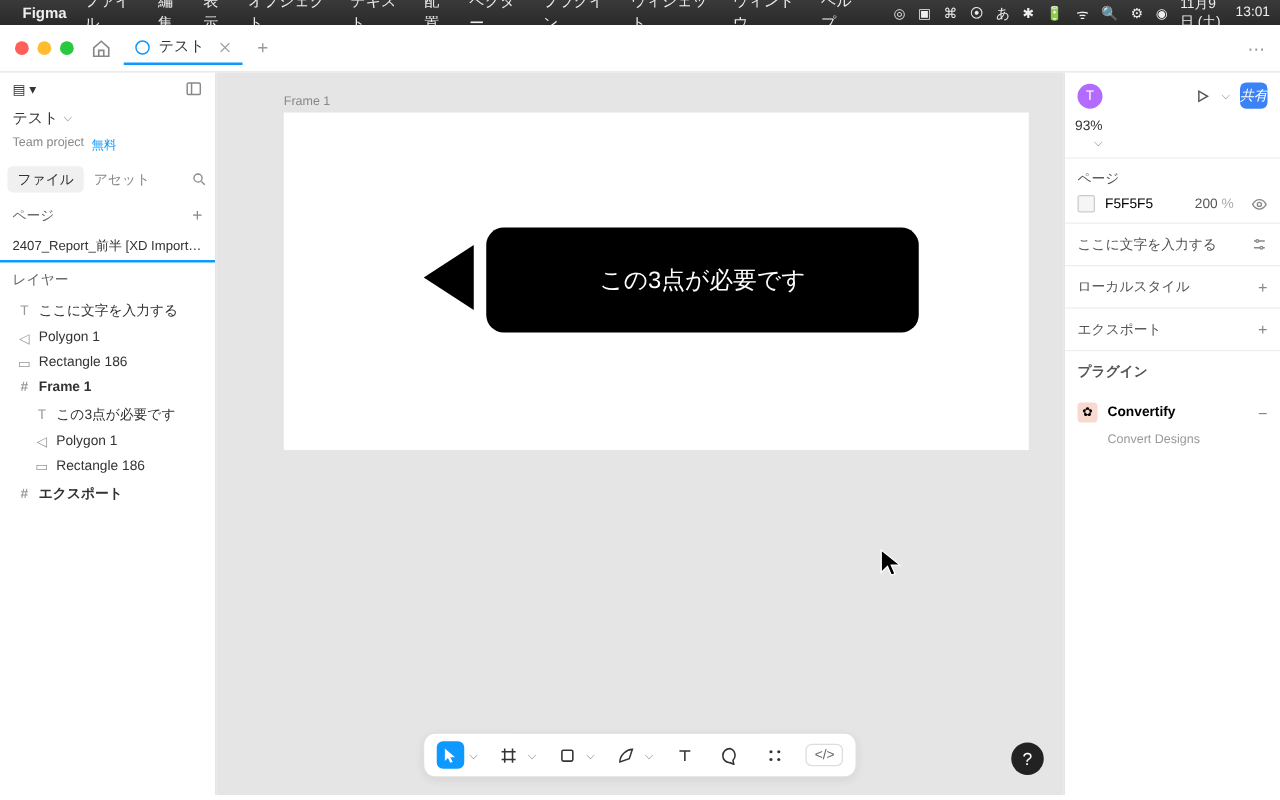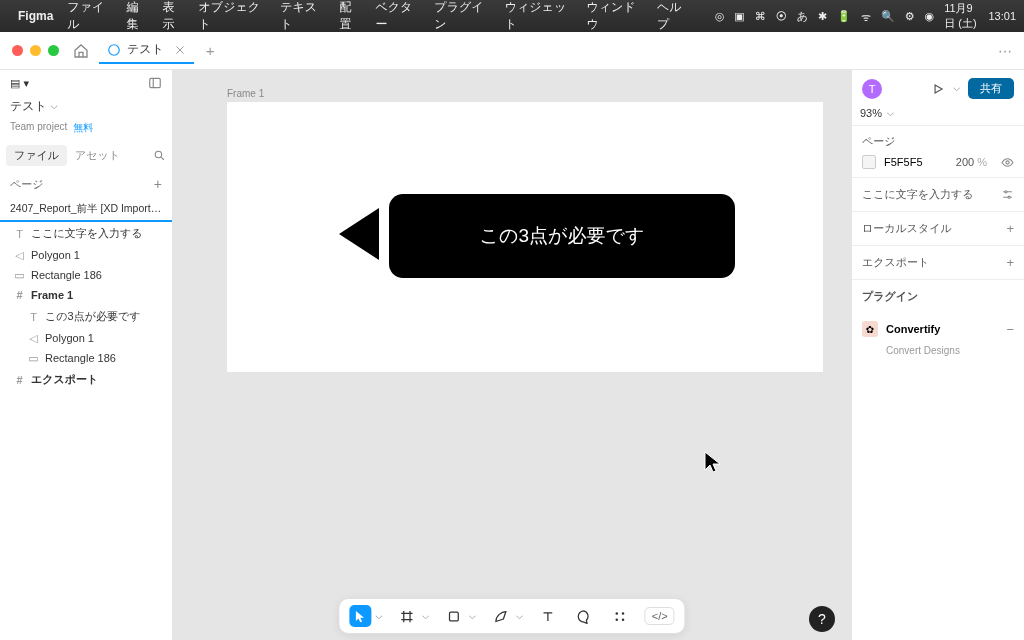--- a/index.html
+++ b/index.html
@@ -1,18 +1,18 @@
 <!DOCTYPE html>
 <html><head>
 <meta charset="utf-8">
 <style>
 * { margin:0; padding:0; box-sizing:border-box; font-family:-apple-system,BlinkMacSystemFont,"Hiragino Sans",sans-serif; }
 body { width:1024px; height:640px; overflow:hidden; background:#fff; }
 
-.menubar { height:32px; background:linear-gradient(#3a3a3a,#2a2a2a); color:#eee; display:flex; align-items:center; font-size:12px; padding:0 8px; }
+.menubar { height:20px; background:linear-gradient(#3a3a3a,#2a2a2a); color:#eee; display:flex; align-items:center; font-size:12px; padding:0 8px; }
 .menubar .apple { font-size:14px; margin-right:10px; }
 .menubar .menu-item { margin-right:14px; cursor:default; }
 .menubar .spacer { flex:1; }
 .menubar .status { margin-left:10px; font-size:11px; display:flex; align-items:center; gap:10px; }
 .menubar .status span { display:inline-flex; align-items:center; }
 
 .toolbar { height:38px; background:#fff; border-bottom:1px solid #e5e5e5; display:flex; align-items:center; position:relative; }
 .tl-dots { display:flex; gap:7px; margin-left:12px; }
 .dot { width:11px; height:11px; border-radius:50%; }
 .dot.r{background:#ff5f57;} .dot.y{background:#febc2e;} .dot.g{background:#28c840;}
@@ -62,25 +62,25 @@
 .bottom-bar .dev{border:1px solid #ddd;border-radius:5px;padding:2px 6px;font-size:11px;color:#666;}
 
 .help-fab{position:absolute;right:16px;bottom:16px;width:26px;height:26px;border-radius:50%;background:#222;color:#fff;display:flex;align-items:center;justify-content:center;font-size:14px;}
 
 
 .right{width:173px;border-left:1px solid #e5e5e5;font-size:11px;display:flex;flex-direction:column;}
 .rtop{display:flex;align-items:center;justify-content:space-between;padding:8px 10px;}
 .avatar{width:20px;height:20px;border-radius:50%;background:#b36bff;color:#fff;display:flex;align-items:center;justify-content:center;font-size:11px;}
 .rtop .grp{display:flex;align-items:center;gap:8px;}
 .play-ico{width:14px;height:14px;color:#555;}
-.share-btn{background:#0369a1;color:#fff;border-radius:5px;padding:3px 12px;font-size:11px;}
+.share-btn{background:#3b82f6;color:#fff;border-radius:5px;padding:3px 0;font-size:11px;font-style:italic;}
 .rtabs{display:flex;gap:4px;padding:0 8px 6px;align-items:center;justify-content:space-between;}
 .rtabs .rt{padding:3px 7px;font-size:11px;border-radius:4px;color:#999;}
 .rtabs .rt.active{background:#f0f0f0;color:#333;}
-.zoom{font-size:11px;color:#333;display:flex;align-items:flex-end;gap:2px;}
+.zoom{font-size:11px;color:#333;display:flex;align-items:flex-end;gap:2px;flex-direction:column;}
 .rsect{border-top:1px solid #eee;padding:8px 10px;}
 .rsect .title{color:#555;font-size:11px;margin-bottom:6px;}
 .color-row{display:flex;align-items:center;gap:8px;font-size:11px;}
 .swatch{width:14px;height:14px;border:1px solid #ccc;border-radius:2px;background:#f5f5f5;}
 .color-row .pct{margin-left:auto;color:#555;}
 .eye{width:13px;height:13px;color:#888;margin-left:6px;}
 .rrow{display:flex;align-items:center;justify-content:space-between;padding:9px 10px;border-top:1px solid #eee;font-size:11px;color:#555;}
 .sliders-ico,.plus-ico,.minus-ico{color:#888;font-size:13px;}
 .plugin-row{display:flex;align-items:center;gap:8px;padding:8px 10px;}
 .plugin-row .pico{width:16px;height:16px;background:#f7d9d0;border-radius:3px;display:flex;align-items:center;justify-content:center;font-size:10px;}
@@ -173,20 +173,21 @@
       <svg width="13" height="13" viewBox="0 0 24 24">
           <circle cx="10" cy="10" r="6" fill="none" stroke="#888" stroke-width="2"></circle>
           <path stroke="#888" stroke-width="2" d="M15 15l5 5"></path>
         </svg>
     </div>
     <div class="sect-head">
       <span>ページ</span>
       <span style="font-size:14px;color:#888;">+</span>
     </div>
     <div class="page-sec">2407_Report_前半  [XD Import] (30-Ju...</div>
+    <div class="layer-head">レイヤー</div>
 
     <div class="layer-item">
         <span class="layer-ico">T</span>
         <span>ここに文字を入力する</span>
       </div>
     <div class="layer-item">
         <span class="layer-ico">◁</span>
         <span>Polygon 1</span>
       </div>
     <div class="layer-item">

